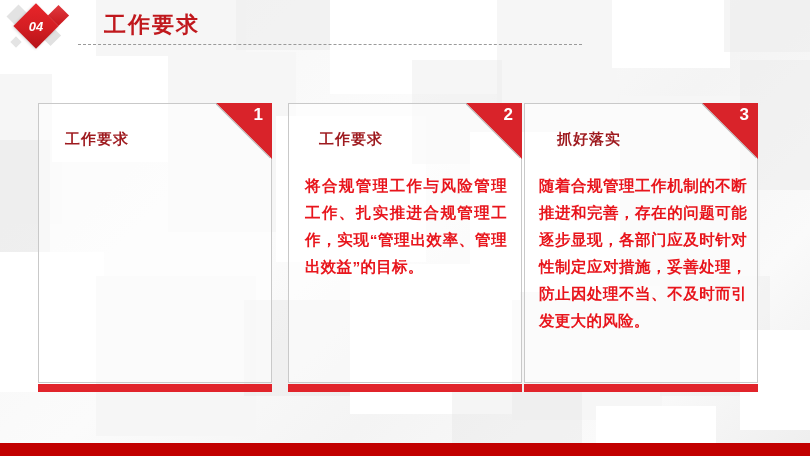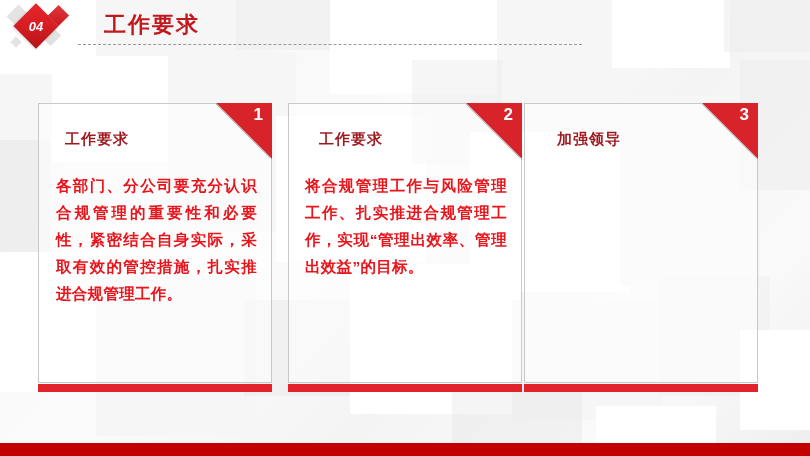--- a/index.html
+++ b/index.html
@@ -253,40 +253,40 @@
     <div class="header-dash"></div>
   </div>
 
   <div class="card card-1">
     <div class="card-corner">
       <div class="tri"></div>
       <div class="fold"></div>
       <div class="cnum">1</div>
     </div>
     <div class="card-title">工作要求</div>
-    <div class="card-body">各部门、分公司要充分认识合规管理的重要性和必要性，紧密结合自身实际，采取有效的管控措施，扎实推进合规管理工作。</div>
     <div class="card-bar"></div>
   </div>
 
   <div class="card card-2">
     <div class="card-corner">
       <div class="tri"></div>
       <div class="fold"></div>
       <div class="cnum">2</div>
     </div>
     <div class="card-title">工作要求</div>
     <div class="card-body">将合规管理工作与风险管理工作、扎实推进合规管理工作，实现“管理出效率、管理出效益”的目标。</div>
     <div class="card-bar"></div>
   </div>
 
   <div class="card card-3">
     <div class="card-corner">
       <div class="tri"></div>
       <div class="fold"></div>
       <div class="cnum">3</div>
     </div>
-    <div class="card-title">加强领导</div>
+    <div class="card-title">抓好落实</div>
+    <div class="card-body">随着合规管理工作机制的不断推进和完善，存在的问题可能逐步显现，各部门应及时针对性制定应对措施，妥善处理，防止因处理不当、不及时而引发更大的风险。</div>
     <div class="card-bar"></div>
   </div>
 
   <div class="footer-bar"></div>
 
 </div>
 
 </body></html>

